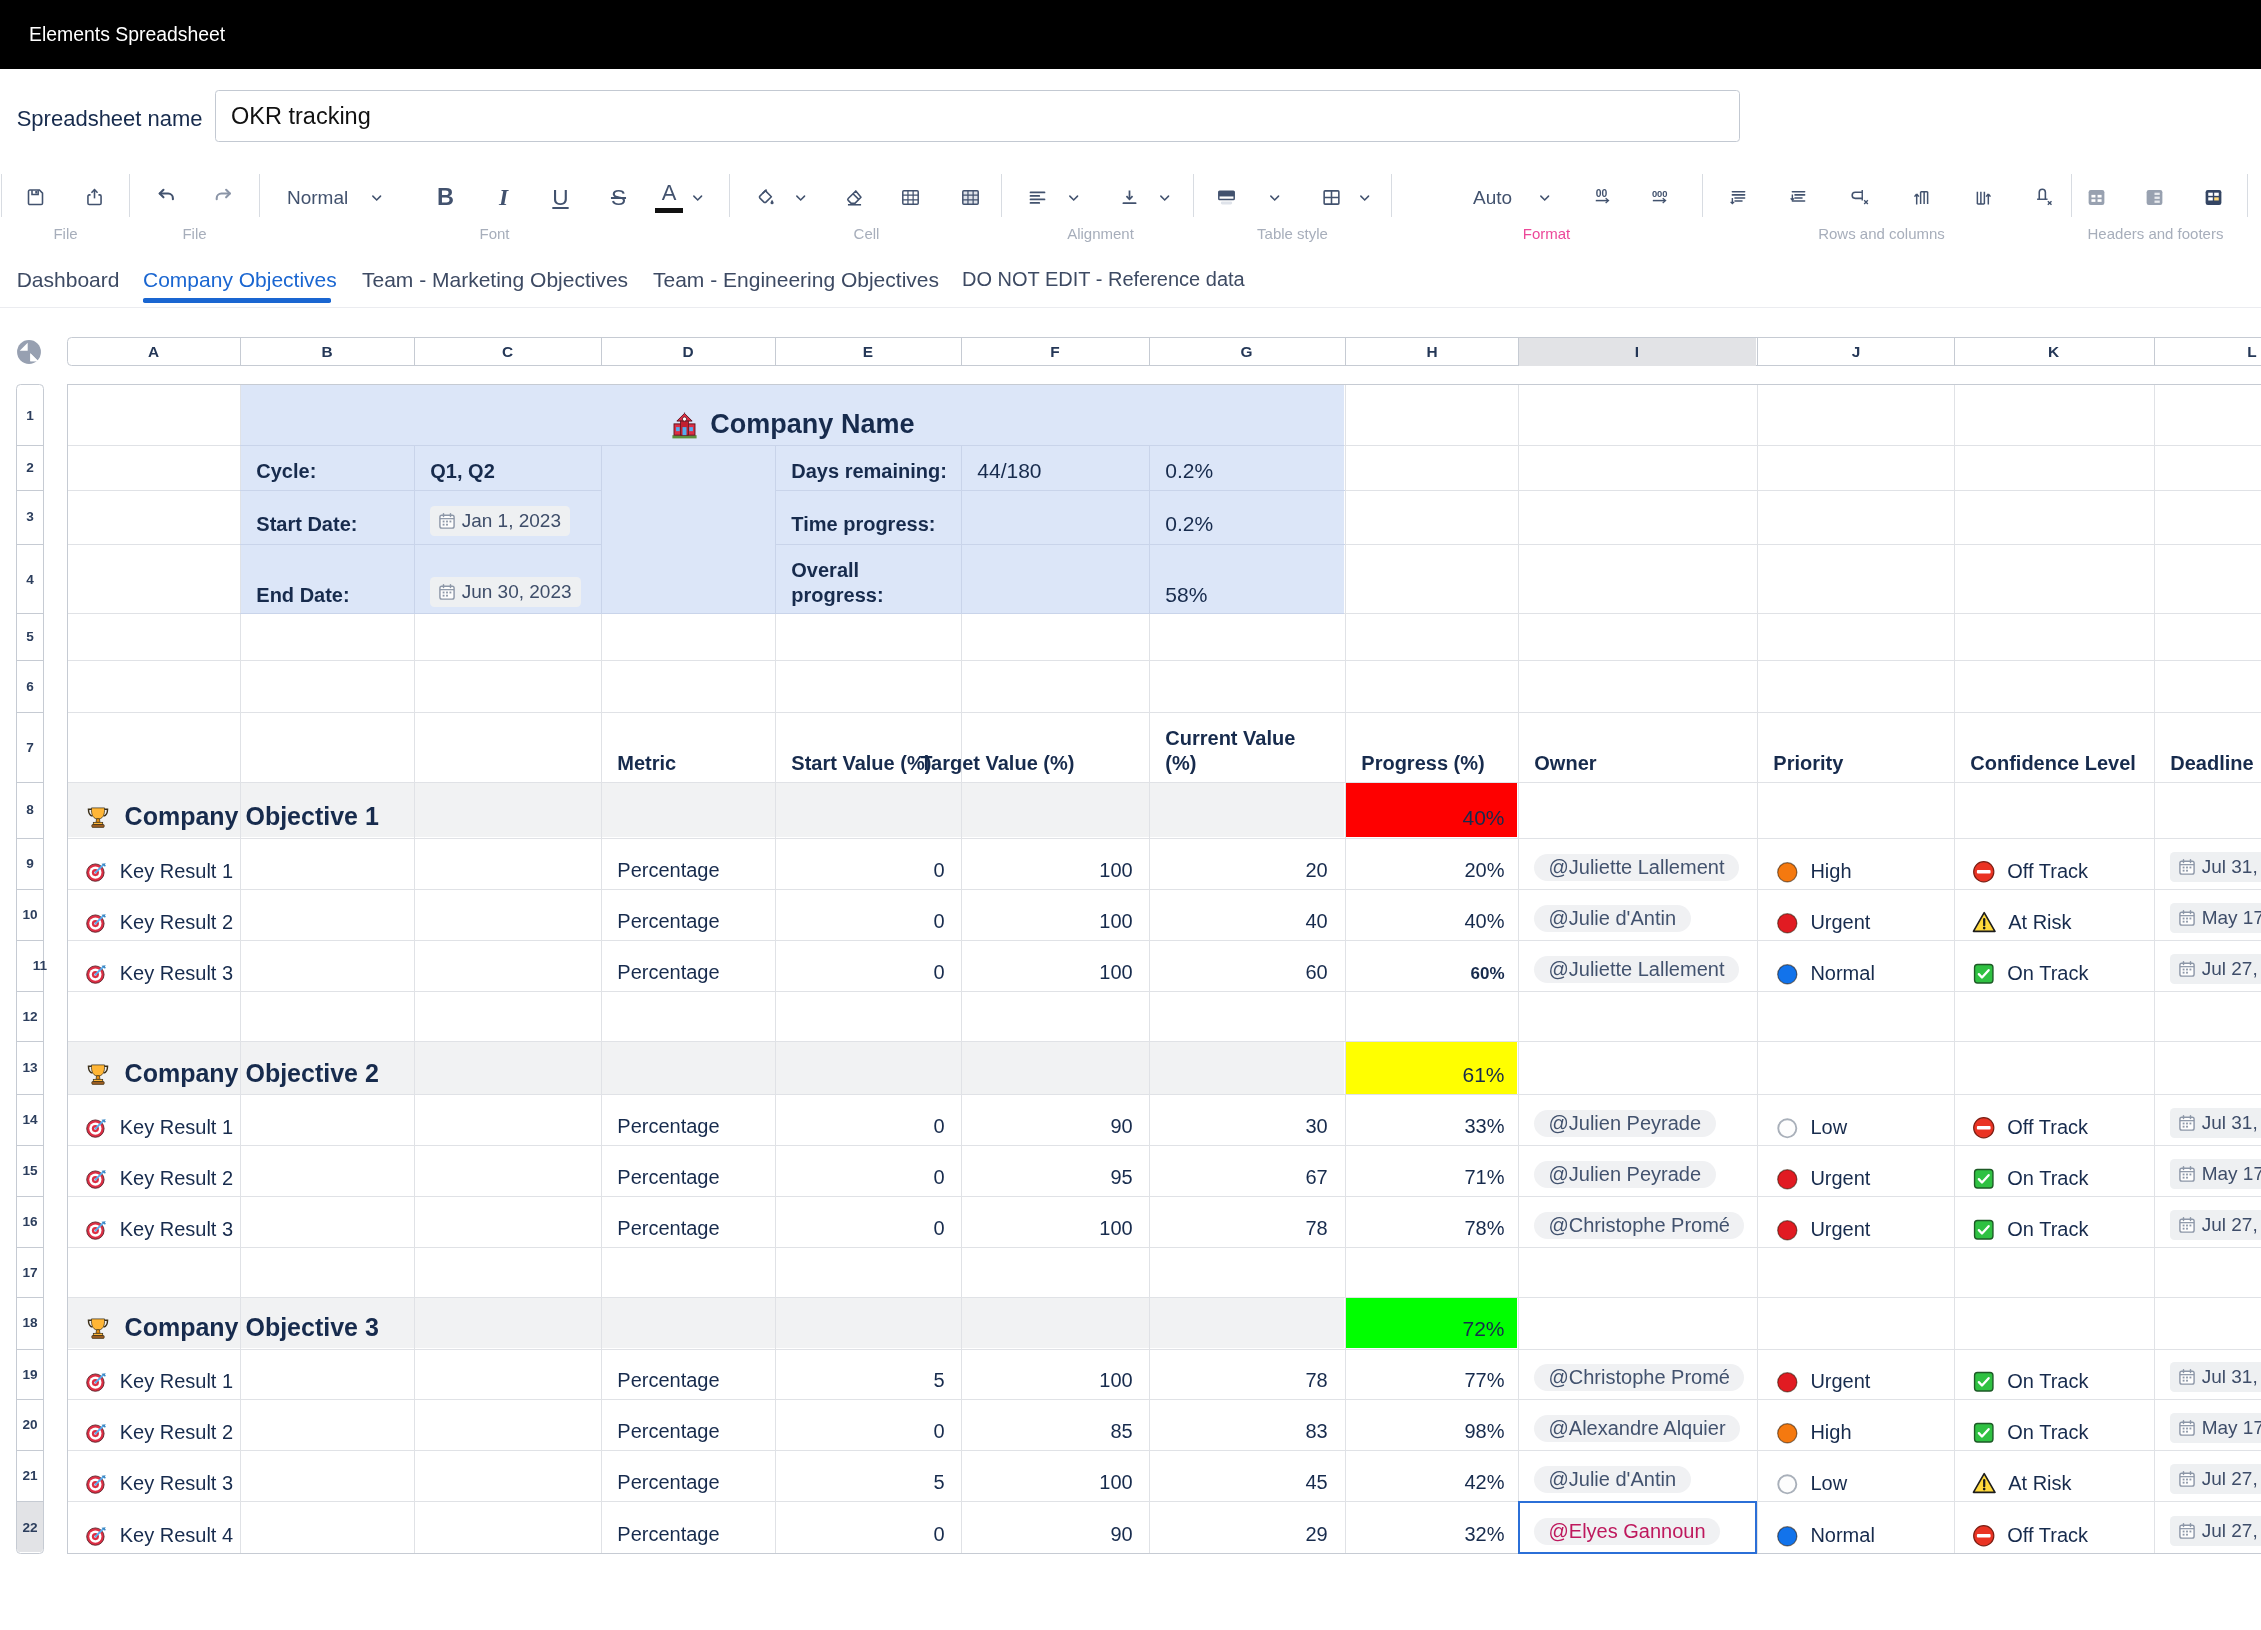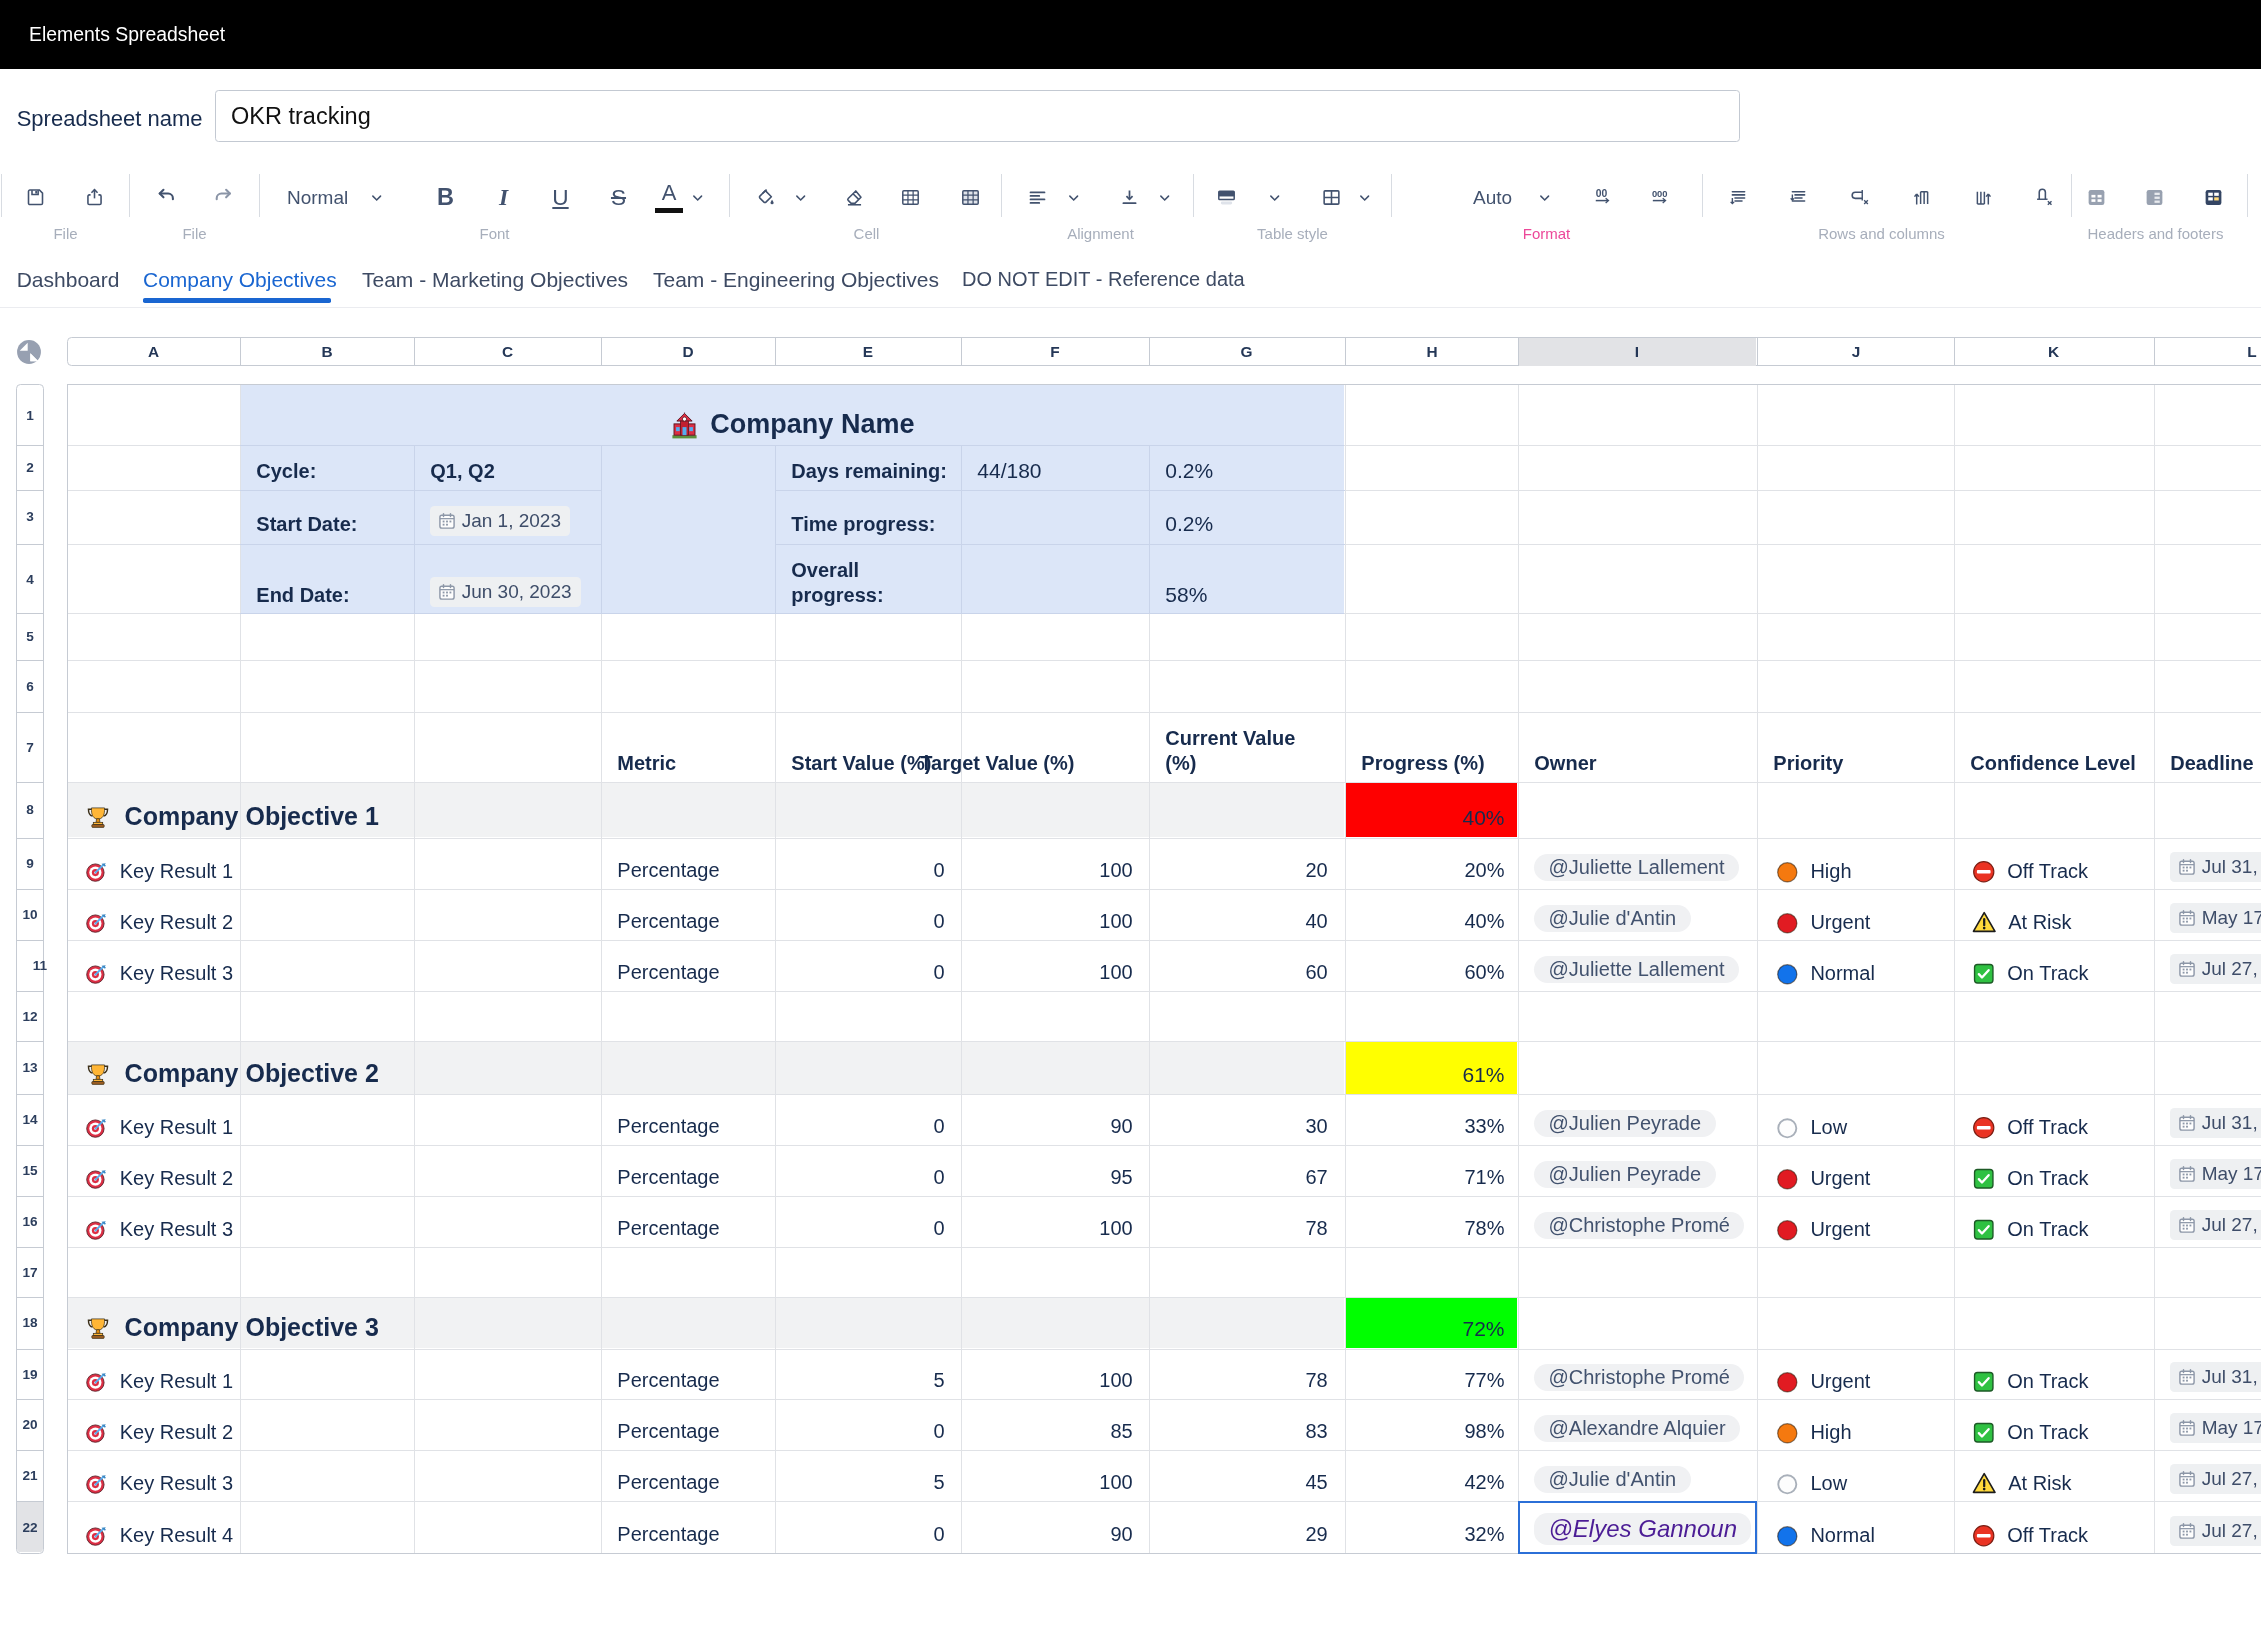--- a/index.html
+++ b/index.html
@@ -528,21 +528,21 @@
       <circle cx="17" cy="19" r="2" fill="#fff"></circle>
       <path d="M17 19 29 7" stroke="#55acee" stroke-width="3" stroke-linecap="round"></path>
       <path d="M27 4.5 31.5 9l3-1-2-2 1.5-2.5-3.5.5z" fill="#3b88c3"></path>
     </svg>
     <span>Key Result 3</span>
   </div>
 <div style="position:absolute;left:601px;top:940px;width:174px;height:51px;display:flex;align-items:flex-end;padding-bottom:6.8px;justify-content:flex-start;padding-left:16.3px;font-size:20px;font-weight:400;color:#172b4d;box-sizing:border-box;white-space:nowrap;">Percentage</div>
 <div style="position:absolute;left:775px;top:940px;width:186px;height:51px;display:flex;align-items:flex-end;padding-bottom:6.8px;justify-content:flex-end;padding-right:16.3px;font-size:20px;font-weight:400;color:#172b4d;box-sizing:border-box;white-space:nowrap;">0</div>
 <div style="position:absolute;left:961px;top:940px;width:188px;height:51px;display:flex;align-items:flex-end;padding-bottom:6.8px;justify-content:flex-end;padding-right:16.3px;font-size:20px;font-weight:400;color:#172b4d;box-sizing:border-box;white-space:nowrap;">100</div>
 <div style="position:absolute;left:1149px;top:940px;width:195px;height:51px;display:flex;align-items:flex-end;padding-bottom:6.8px;justify-content:flex-end;padding-right:16.3px;font-size:20px;font-weight:400;color:#172b4d;box-sizing:border-box;white-space:nowrap;">60</div>
-<div style="position:absolute;left:1345px;top:940px;width:174px;height:51px;display:flex;align-items:flex-end;padding-bottom:6.8px;justify-content:flex-end;padding-right:14.5px;font-size:20px;font-weight:400;color:#172b4d;box-sizing:border-box;white-space:nowrap;">60%</div>
+<div style="position:absolute;left:1345px;top:940px;width:174px;height:51px;display:flex;align-items:flex-end;padding-bottom:6.8px;justify-content:flex-end;padding-right:14.5px;font-size:17px;font-weight:700;color:#172b4d;box-sizing:border-box;white-space:nowrap;">60%</div>
 <div style="position:absolute;left:1534px;top:940px;height:51px;display:flex;align-items:flex-end;padding-bottom:7.7px;">
     <span style="background:#f0f1f3;border-radius:13.6px;padding:2.3px 14.5px;font-size:20px;color:#42526e;white-space:nowrap;">@Juliette Lallement</span>
   </div>
 <div style="position:absolute;left:1776px;top:940px;height:51px;display:flex;align-items:flex-end;padding-bottom:5.9px;gap:11.8px;font-size:20px;color:#172b4d;">
     <svg width="22.6" height="22.6" viewBox="0 0 24 24">
       <circle cx="12" cy="12" r="10.2" fill="#1273eb" stroke="rgba(40,20,0,0.55)" stroke-width="1.3"></circle>
     </svg>
     <span>Normal</span>
   </div>
 <div style="position:absolute;left:1972px;top:940px;height:51px;display:flex;align-items:flex-end;padding-bottom:5.9px;gap:11.8px;font-size:20px;color:#172b4d;">
@@ -874,21 +874,21 @@
       <path d="M27 4.5 31.5 9l3-1-2-2 1.5-2.5-3.5.5z" fill="#3b88c3"></path>
     </svg>
     <span>Key Result 4</span>
   </div>
 <div style="position:absolute;left:601px;top:1501px;width:174px;height:52px;display:flex;align-items:flex-end;padding-bottom:6.8px;justify-content:flex-start;padding-left:16.3px;font-size:20px;font-weight:400;color:#172b4d;box-sizing:border-box;white-space:nowrap;">Percentage</div>
 <div style="position:absolute;left:775px;top:1501px;width:186px;height:52px;display:flex;align-items:flex-end;padding-bottom:6.8px;justify-content:flex-end;padding-right:16.3px;font-size:20px;font-weight:400;color:#172b4d;box-sizing:border-box;white-space:nowrap;">0</div>
 <div style="position:absolute;left:961px;top:1501px;width:188px;height:52px;display:flex;align-items:flex-end;padding-bottom:6.8px;justify-content:flex-end;padding-right:16.3px;font-size:20px;font-weight:400;color:#172b4d;box-sizing:border-box;white-space:nowrap;">90</div>
 <div style="position:absolute;left:1149px;top:1501px;width:195px;height:52px;display:flex;align-items:flex-end;padding-bottom:6.8px;justify-content:flex-end;padding-right:16.3px;font-size:20px;font-weight:400;color:#172b4d;box-sizing:border-box;white-space:nowrap;">29</div>
 <div style="position:absolute;left:1345px;top:1501px;width:174px;height:52px;display:flex;align-items:flex-end;padding-bottom:6.8px;justify-content:flex-end;padding-right:14.5px;font-size:20px;font-weight:400;color:#172b4d;box-sizing:border-box;white-space:nowrap;">32%</div>
 <div style="position:absolute;left:1534px;top:1501px;height:52px;display:flex;align-items:flex-end;padding-bottom:7.7px;">
-    <span style="background:#f0f1f3;border-radius:13.6px;padding:2.3px 14.5px;font-size:24px;color:#4c1d95;white-space:nowrap;font-style:italic;">@Elyes Gannoun</span>
+    <span style="background:#f0f1f3;border-radius:13.6px;padding:2.3px 14.5px;font-size:20px;color:#be185d;white-space:nowrap;">@Elyes Gannoun</span>
   </div>
 <div style="position:absolute;left:1776px;top:1501px;height:52px;display:flex;align-items:flex-end;padding-bottom:5.9px;gap:11.8px;font-size:20px;color:#172b4d;">
     <svg width="22.6" height="22.6" viewBox="0 0 24 24">
       <circle cx="12" cy="12" r="10.2" fill="#1273eb" stroke="rgba(40,20,0,0.55)" stroke-width="1.3"></circle>
     </svg>
     <span>Normal</span>
   </div>
 <div style="position:absolute;left:1972px;top:1501px;height:52px;display:flex;align-items:flex-end;padding-bottom:5.9px;gap:11.8px;font-size:20px;color:#172b4d;">
     <svg width="23.5" height="23.5" viewBox="0 0 24 24">
       <circle cx="12" cy="12" r="10.3" fill="#ea3323" stroke="#7a1d12" stroke-width="1.2"></circle>

